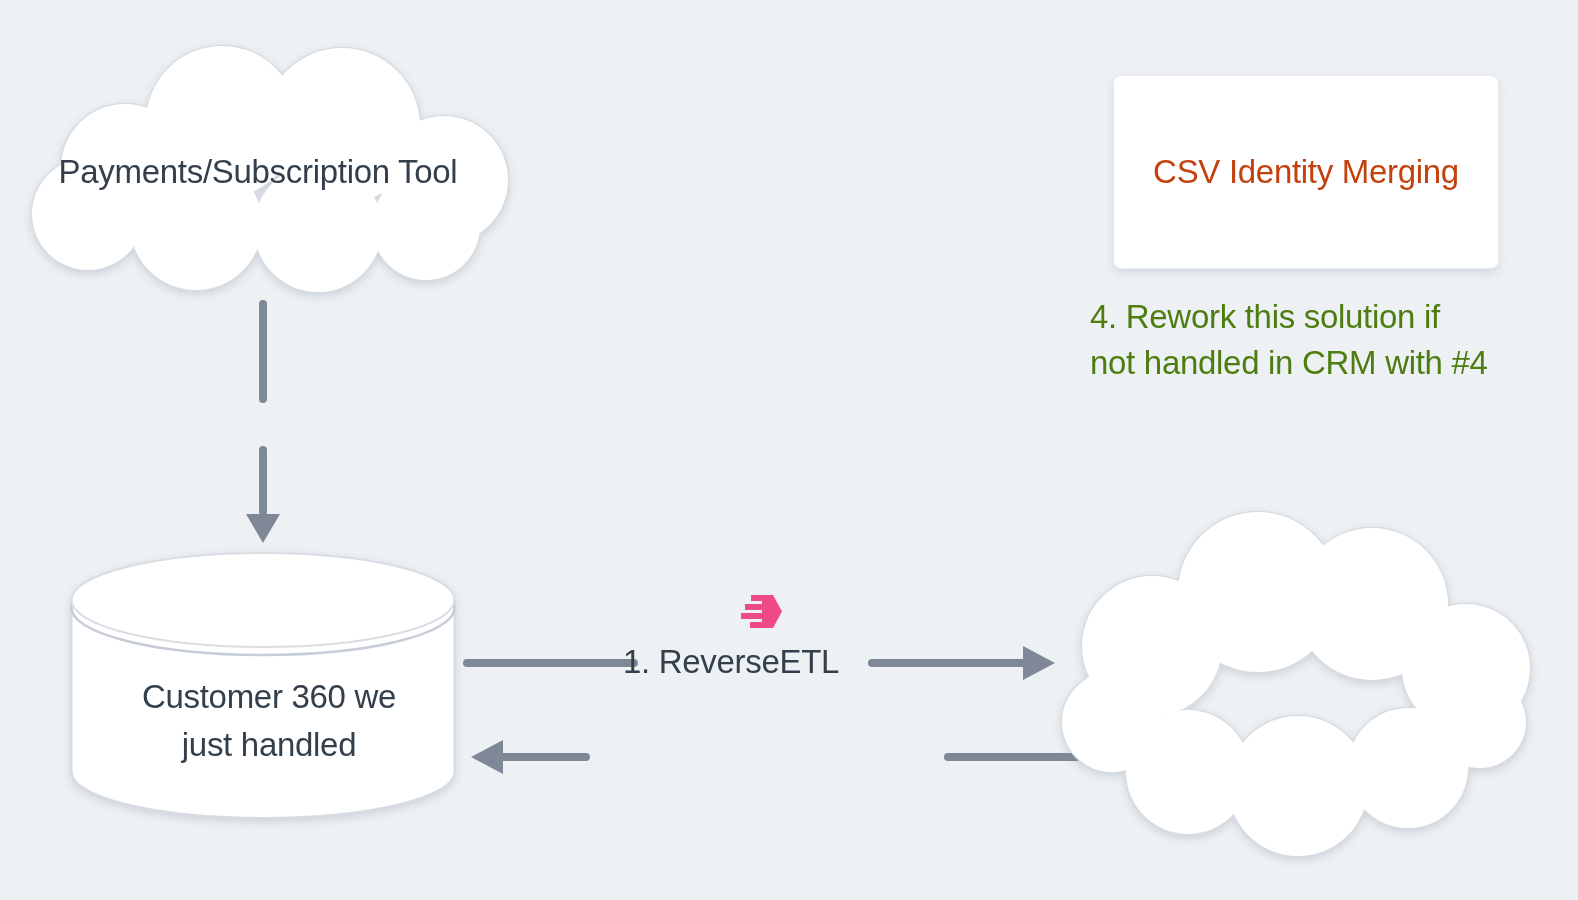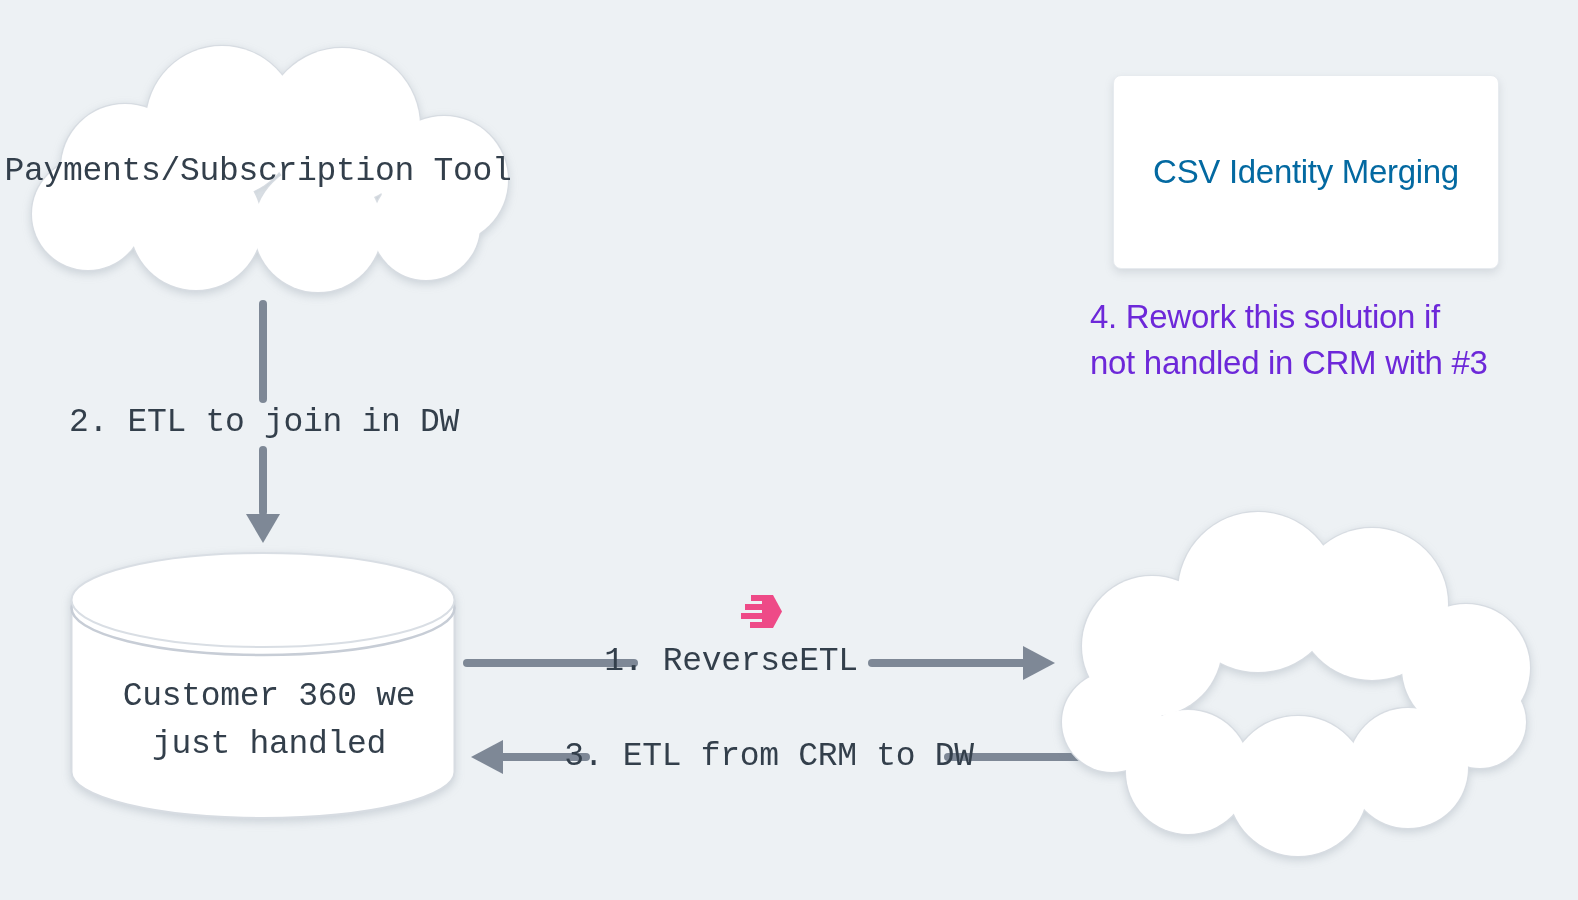--- a/index.html
+++ b/index.html
@@ -59,25 +59,24 @@
     position: absolute;
     color: #333f4b;
     font-size: 33px;
     font-weight: 500;
     letter-spacing: -0.3px;
     white-space: nowrap;
     transform: translate(-50%, -50%);
     text-align: center;
     line-height: 48px;
     z-index: 3;
-    font-family: Liberation Mono, monospace;
   }
   .note {
     position: absolute;
-    color: #6d28d9;
+    color: #4d7c0f;
     font-size: 33px;
     font-weight: 500;
     letter-spacing: -0.3px;
     white-space: nowrap;
     line-height: 46px;
     z-index: 3;
   }
   .card {
     position: absolute;
     left: 1113px;
@@ -87,21 +86,21 @@
     background: #ffffff;
     border: 1px solid #e7ebef;
     border-radius: 8px;
     box-shadow: 0 4px 8px rgba(126, 138, 152, 0.22);
     display: flex;
     align-items: center;
     justify-content: center;
     z-index: 2;
   }
   .card .card-title {
-    color: #0369a1;
+    color: #c2410c;
     font-size: 33px;
     font-weight: 500;
     letter-spacing: -0.3px;
     white-space: nowrap;
   }
 </style>
 </head>
 <body>
 
 <div id="canvas">
@@ -173,28 +172,26 @@
   </svg>
 
   <div class="label" style="left:258px; top:172px;">Payments/Subscription Tool</div>
 
   <div class="card">
     <div class="card-title">CSV Identity Merging</div>
   </div>
 
   <div class="note" style="left:1090px; top:294px;">
     <div>4. Rework this solution if</div>
-    <div>not handled in CRM with #3</div>
+    <div>not handled in CRM with #4</div>
   </div>
 
-  <div class="label" style="left:264px; top:423px;">2. ETL to join in DW</div>
 
   <div class="label" style="left:263px; top:721px;margin-left:6px;">
     <div>Customer 360 we</div>
     <div>just handled</div>
   </div>
 
   <div class="label" style="left:731px; top:662px;">1. ReverseETL</div>
 
-  <div class="label" style="left:769px; top:757px;">3. ETL from CRM to DW</div>
 
 
 </div>
 
 </body></html>

